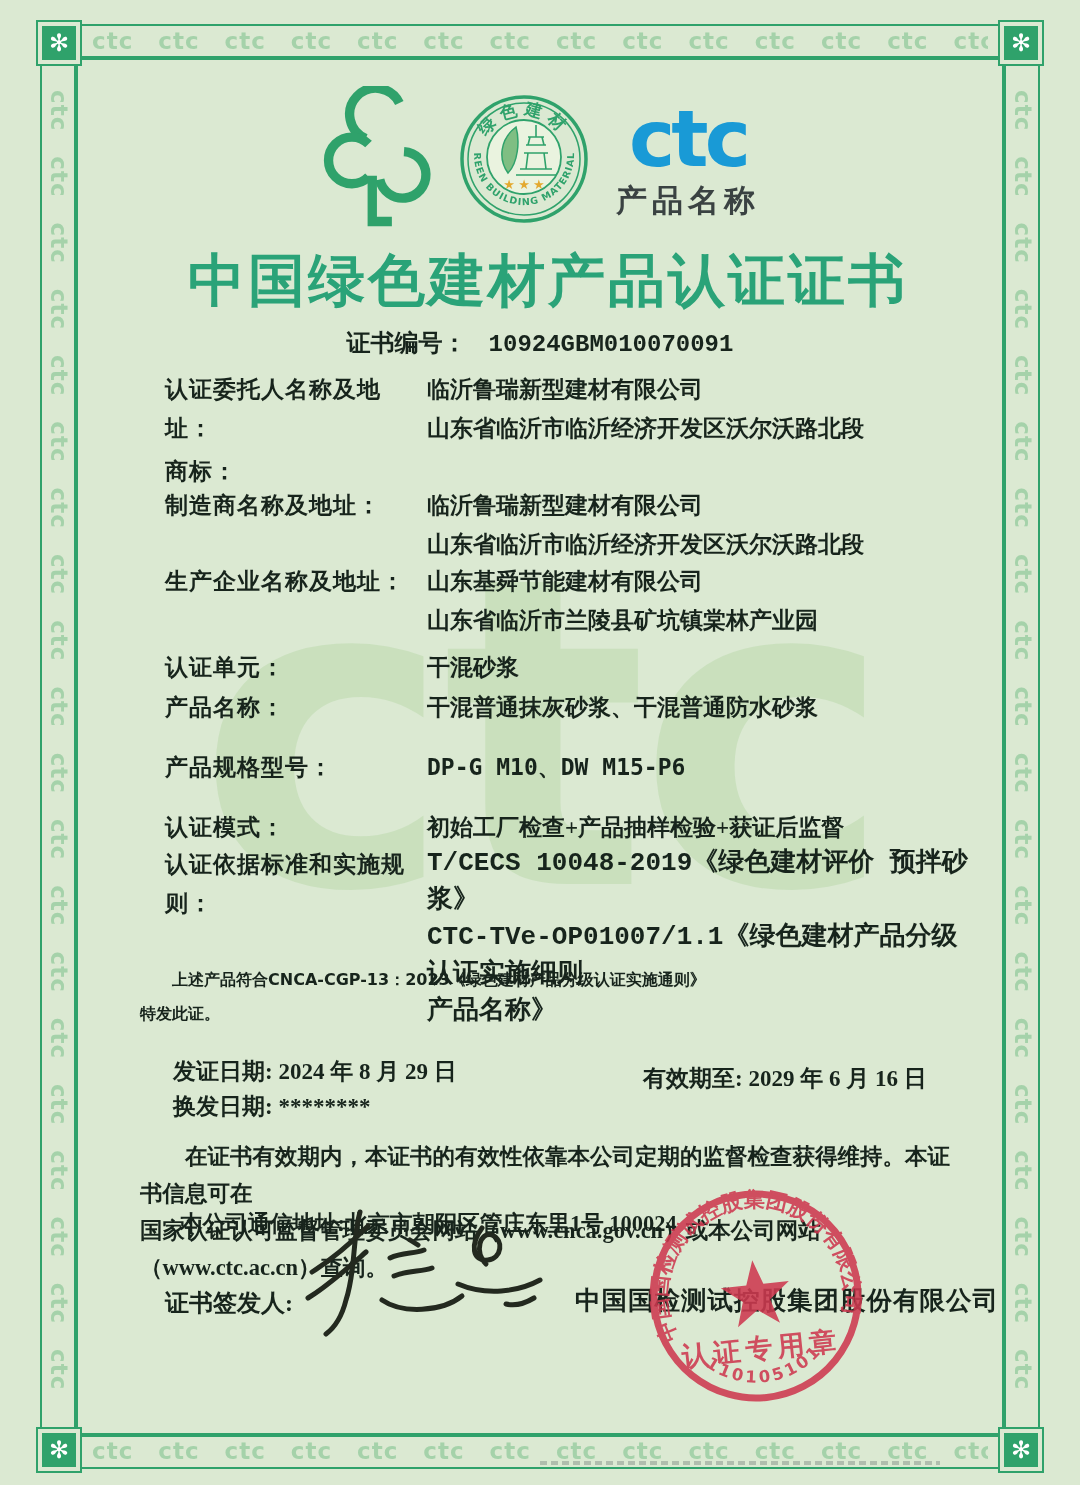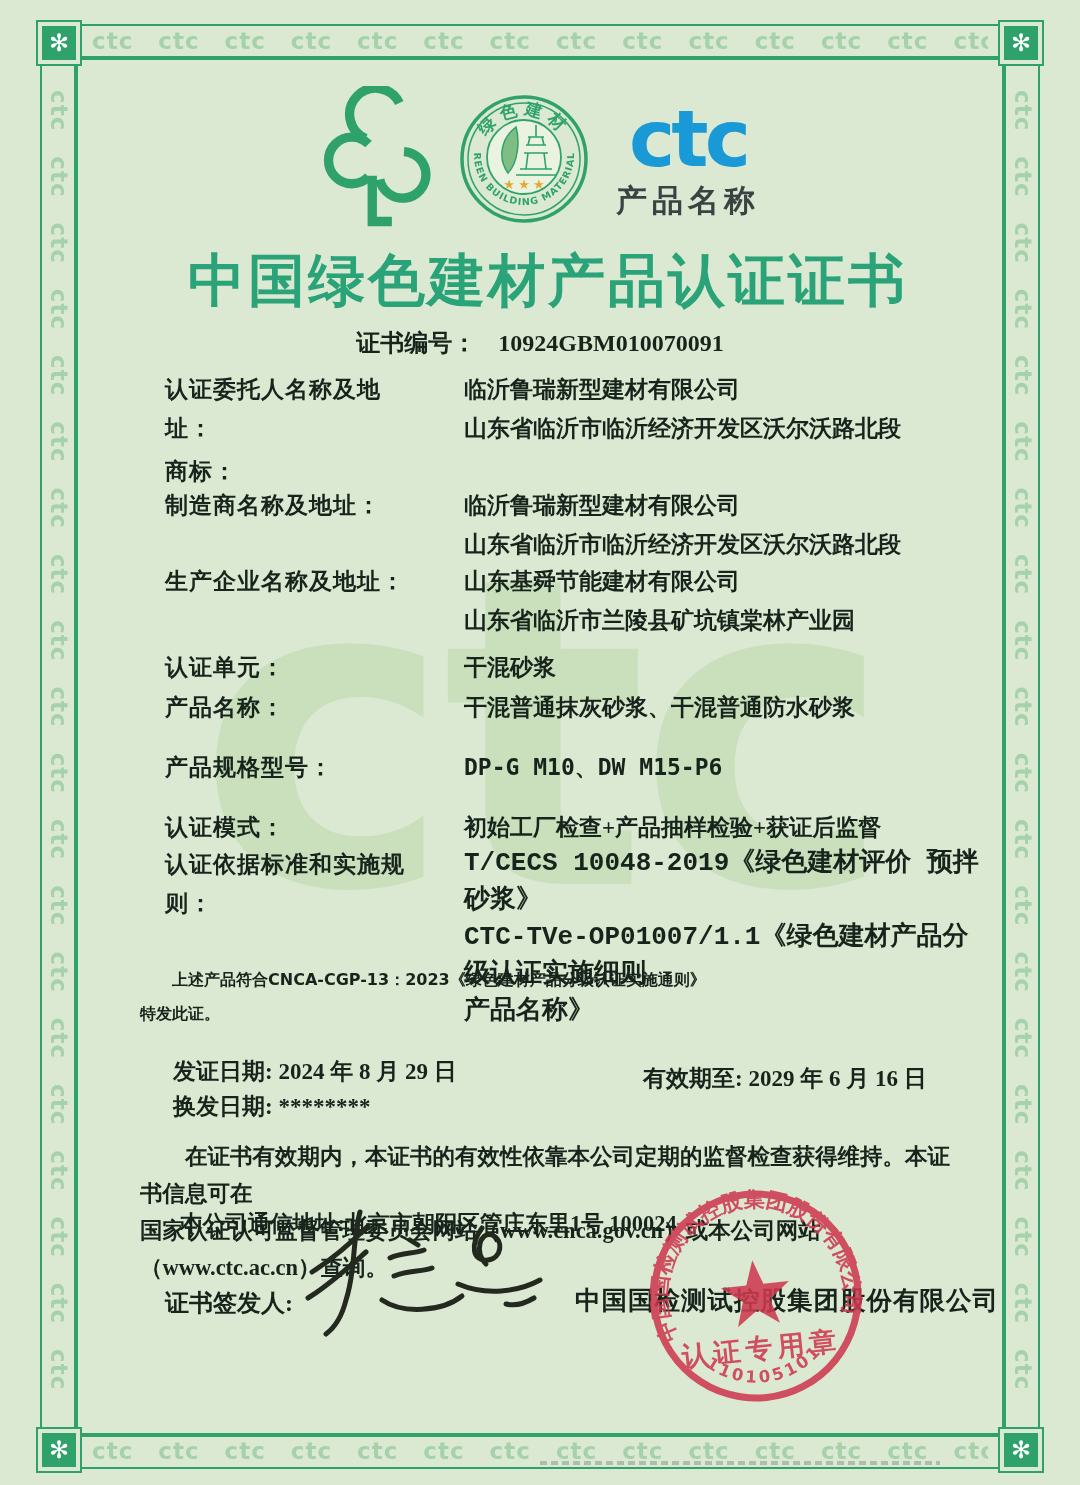--- a/index.html
+++ b/index.html
@@ -27,24 +27,24 @@
          align-items:center;justify-content:center;gap:26px;}
   .ctcblock{display:flex;flex-direction:column;align-items:center;margin-top:8px;}
   .ctcword{font-family:"DejaVu Sans",sans-serif;font-weight:800;font-size:78px;line-height:0.9;
          color:#199ad6;letter-spacing:-4px;}
   .ctcsub{font-family:"DejaVu Sans",sans-serif;font-weight:800;font-size:31px;color:#3a4242;
          letter-spacing:5px;margin-top:6px;}
   .title{position:absolute;left:0;right:0;top:243px;text-align:center;font-weight:bold;
          font-size:57px;letter-spacing:3px;color:#2aa378;margin-left:16px;}
   .certno{position:absolute;left:0;right:0;top:327px;text-align:center;font-weight:bold;font-size:24px;}
   
-  .field{position:absolute;left:165px;right:99px;display:flex;font-weight:bold;font-size:23px;line-height:39px;gap:37px;}
+  .field{position:absolute;left:165px;right:99px;display:flex;font-weight:bold;font-size:23px;line-height:39px;}
   .flabel{width:262px;flex:none;letter-spacing:1px;}
   .fvals{flex:1;}
-  .latin{font-family:Liberation Serif, serif;font-weight:bold;margin-left:16px;}
+  .latin{font-family:Liberation Mono, monospace;font-weight:bold;margin-left:16px;}
   .mono{font-family:"DejaVu Sans Mono",monospace;font-weight:bold;letter-spacing:0px;}
   .std{font-family:Liberation Mono, monospace;font-weight:bold;font-size:26px;line-height:37px;}
   
   .statement{position:absolute;left:140px;right:135px;top:963px;font-weight:bold;font-size:16px;
          line-height:34px;font-family:"DejaVu Sans",sans-serif;}
   .statement .ind{text-indent:2em;}
   .dates{position:absolute;font-weight:bold;font-size:23px;line-height:34px;margin-left:23px;}
   .notice{position:absolute;left:140px;right:130px;top:1138px;font-weight:bold;font-size:22.5px;line-height:37px;}
   .notice .ind{text-indent:2em;}
   .addr{position:absolute;left:180px;top:1208px;font-weight:bold;font-size:22.5px;}

